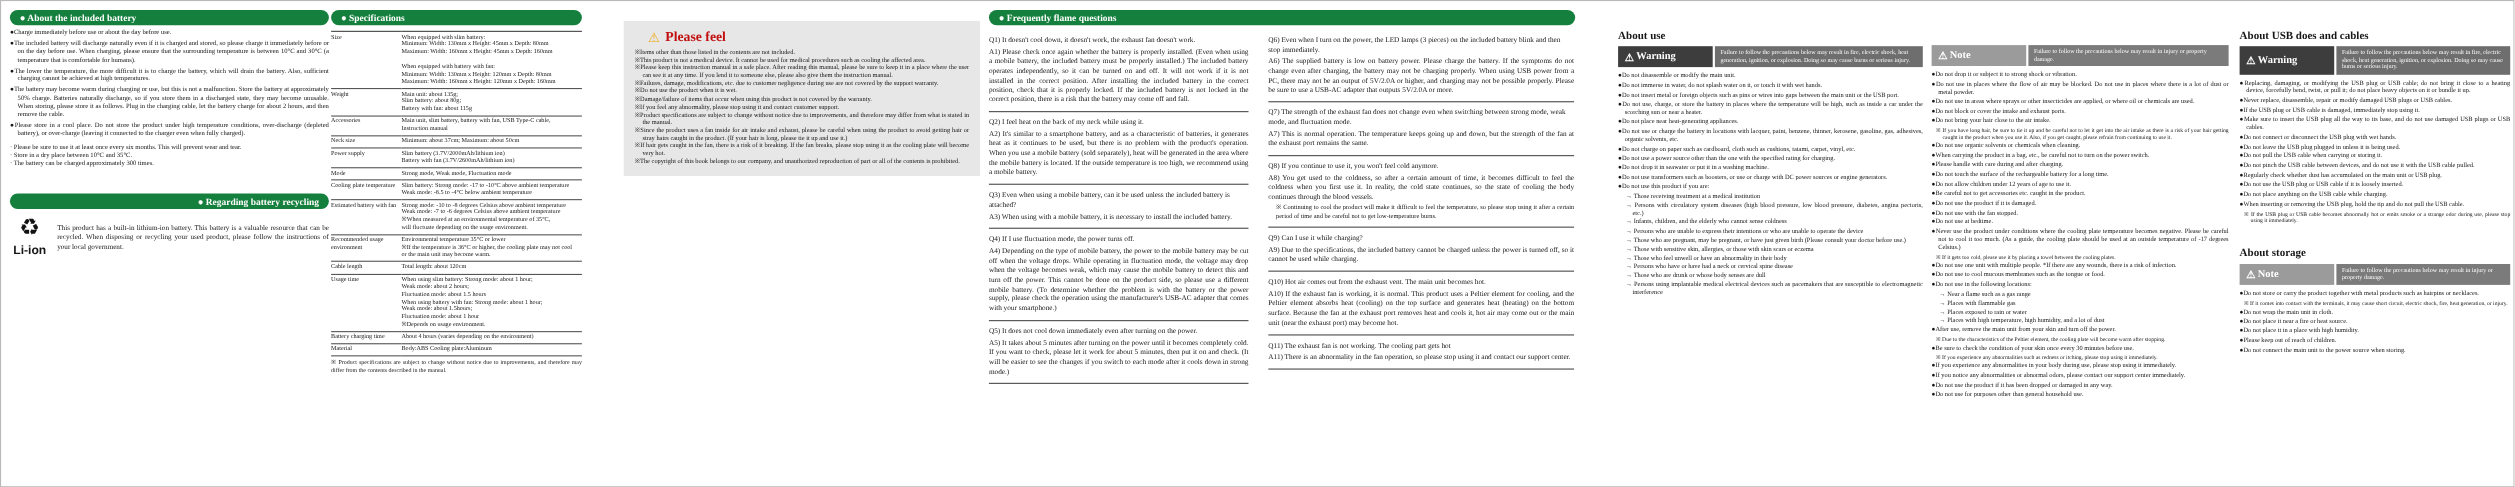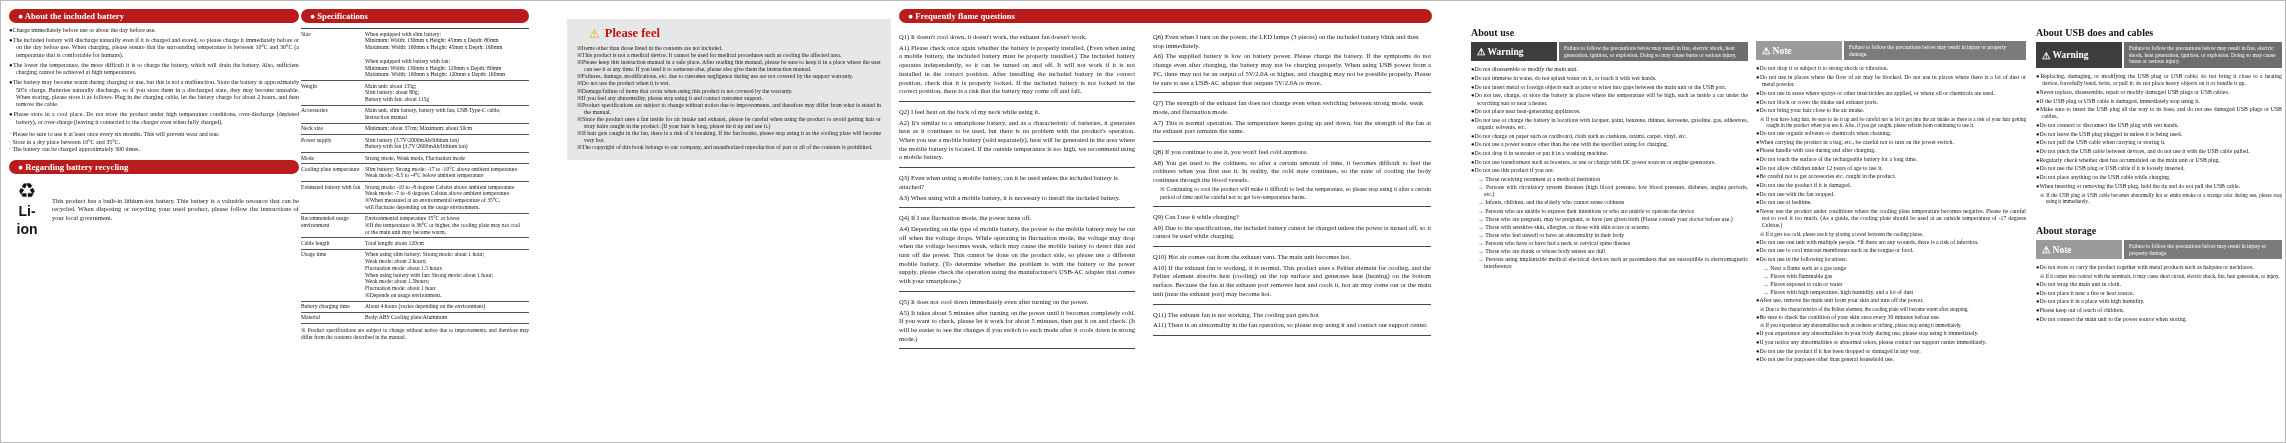--- a/index.html
+++ b/index.html
@@ -7,36 +7,36 @@
   html,body { width:2286px; height:443px; overflow:hidden; background:#e9e9e9; }
   .page {
     position:relative; width:2286px; height:443px; background:#ffffff;
     border:1px solid #b9b9b9;
     font-family:"Liberation Serif","DejaVu Serif",serif; color:#161616;
   }
   .col { position:absolute; top:8px; }
 
   
   .sec-header {
-    background:#b91c1c; color:#fff; font-weight:bold; font-size:8.6px;
+    background:#15803d; color:#fff; font-weight:bold; font-size:8.6px;
     line-height:13px; border-radius:7px; padding:0 9px; height:14px;
     display:flex; align-items:center; white-space:nowrap; overflow:hidden;
   }
 
   
   #col-battery { left:8px; width:290px; }
   .bullets { list-style:none; margin-top:4px; }
   .bullets li { font-size:6px; line-height:7.4px; margin-bottom:2.6px; text-align:justify; padding-left:7px; text-indent:-7px; }
   .dash-notes { list-style:none; margin-top:5px; }
   .dash-notes li { font-size:6px; line-height:7.4px; padding-left:6px; text-indent:-6px; }
-  #recycle-header { margin-top:7px; }
+  #recycle-header { margin-top:23px;justify-content:flex-end; }
   .recycle-row { display:flex; gap:7px; margin-top:6px; align-items:center; }
   .liion { width:36px; text-align:center; flex:0 0 36px; }
   .recycle-glyph { font-size:21px; line-height:22px; display:block; color:#111; }
-  .liion-label { font-weight:bold; font-size:14px; font-family:"Liberation Sans",sans-serif; }
+  .liion-label { font-weight:bold; font-size:11px; font-family:"Liberation Sans",sans-serif; }
   .recycle-text { font-size:6.5px; line-height:8.4px; text-align:justify; }
 
   
   #col-specs { left:300px; width:228px; }
   .spec-table { width:100%; border-collapse:collapse; margin-top:5px; border-top:0.8px solid #444; }
   .spec-table td { vertical-align:top; font-size:5.6px; line-height:6.8px; padding:1.6px 0 1.8px 0; border-bottom:0.8px solid #555; }
   td.spec-label { width:64px; padding-right:4px; font-weight:normal; }
   td.spec-value { white-space:pre-line; }
   .spec-footnote { font-size:5.4px; line-height:6.6px; margin-top:3px; text-align:justify; }
 

